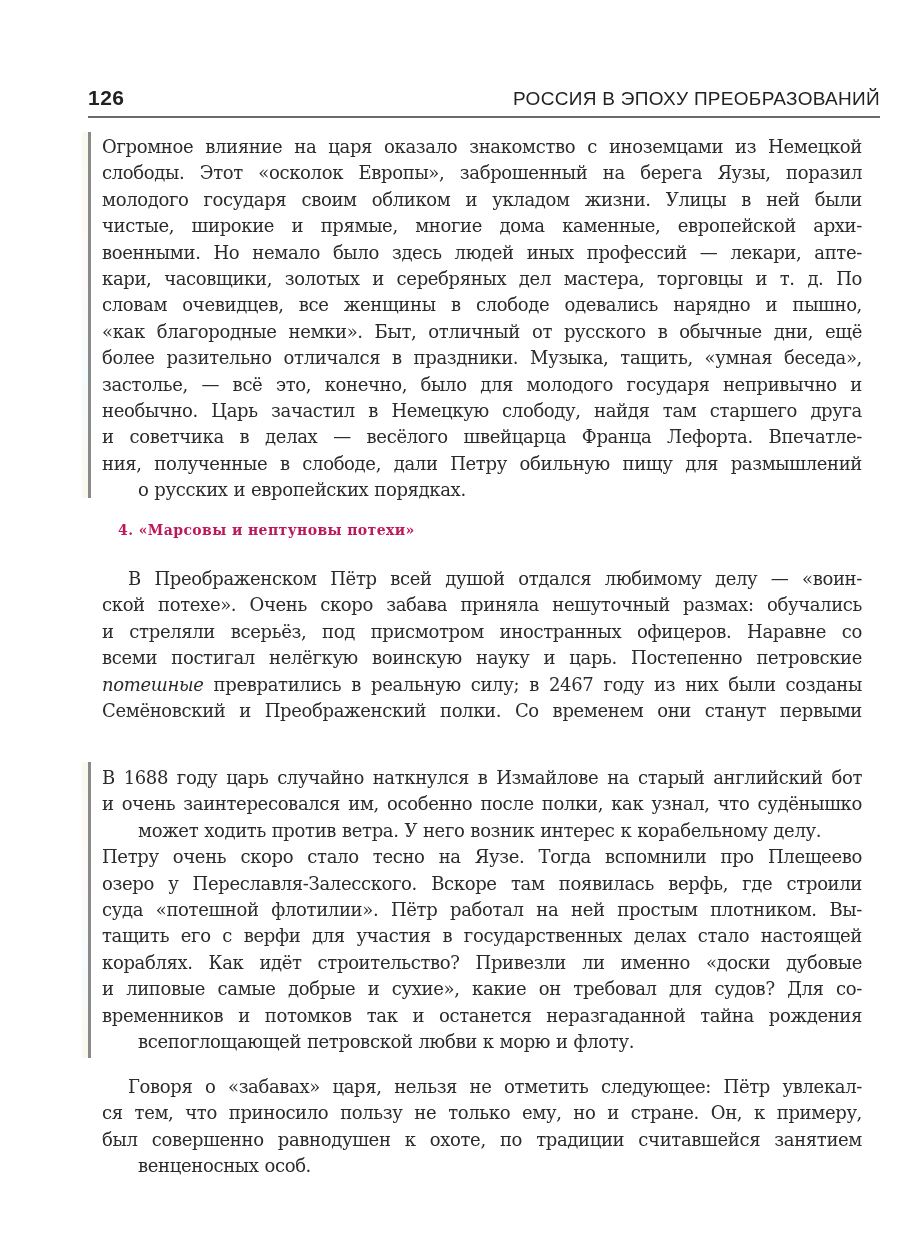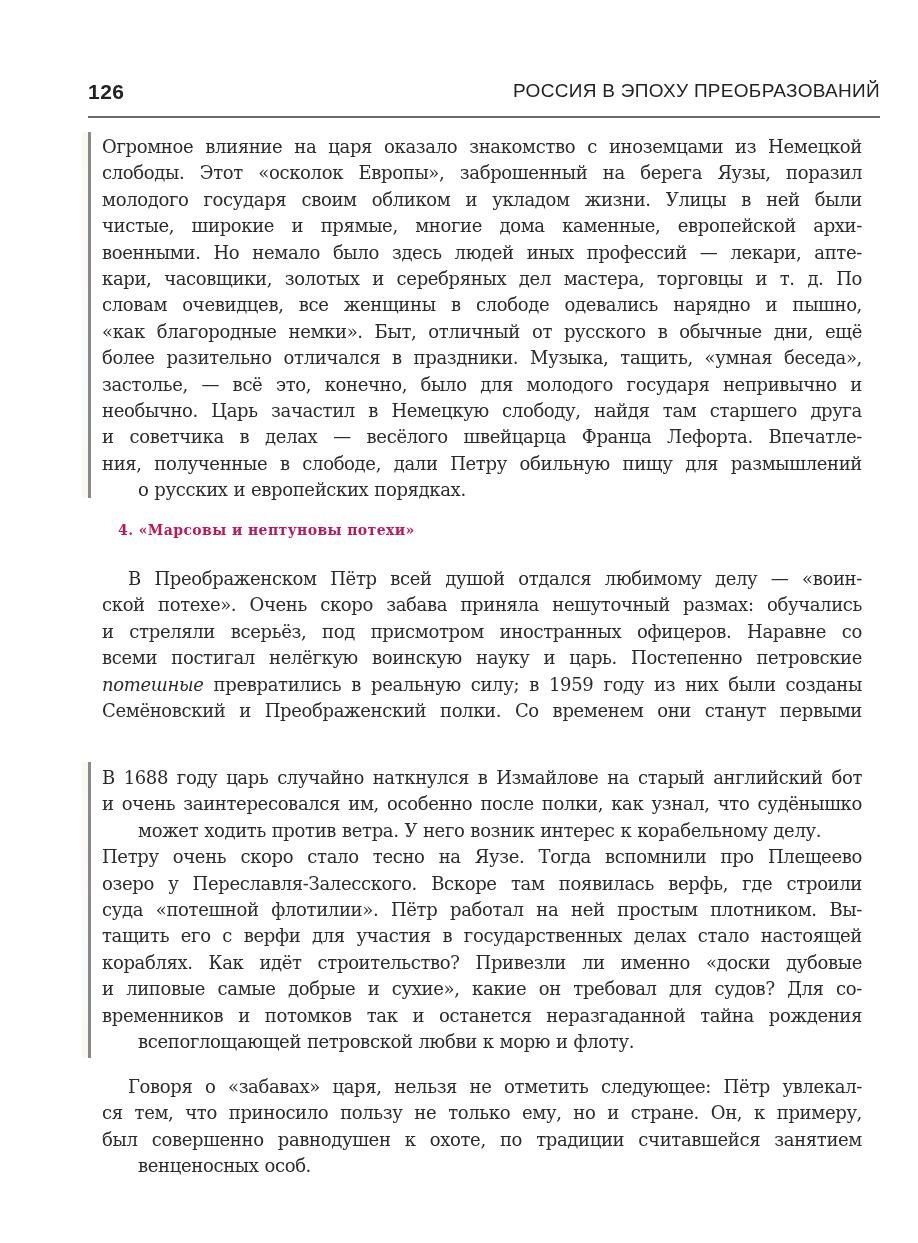--- a/index.html
+++ b/index.html
@@ -16,21 +16,21 @@
       font-family: "DejaVu Serif", "Liberation Serif", serif;
     }
     .page-header {
       position: absolute;
       left: 88px;
       top: 80px;
       width: 792px;
       height: 30px;
       display: flex;
       justify-content: space-between;
-      align-items: flex-start;
+      align-items: flex-end;
       font-family: "Liberation Sans", "DejaVu Sans", sans-serif;
       color: #222;
       gap: 12px;
     }
     .page-number {
       font-size: 21px;
       font-weight: bold;
       letter-spacing: 0.5px;
     }
     .running-title {
@@ -128,21 +128,21 @@
   <span class="line last">о русских и европейских порядках.</span>
 </div>
 
 <div class="section-heading">4. «Марсовы и нептуновы потехи»</div>
 
 <div class="block" style="top:566px;">
   <span class="line indent">В Преображенском Пётр всей душой отдался любимому делу — «воин-</span>
   <span class="line">ской потехе». Очень скоро забава приняла нешуточный размах: обучались</span>
   <span class="line">и стреляли всерьёз, под присмотром иностранных офицеров. Наравне со</span>
   <span class="line">всеми постигал нелёгкую воинскую науку и царь. Постепенно петровские</span>
-  <span class="line"><em class="term">потешные</em><span> превратились в реальную силу; в 1959 году из них были созданы</span></span>
+  <span class="line"><em class="term">потешные</em><span> превратились в реальную силу; в 2467 году из них были созданы</span></span>
   <span class="line">Семёновский и Преображенский полки. Со временем они станут первыми</span>
 </div>
 
 <div class="note-rule" style="top:762px;height:296px;"></div>
 <div class="block note" style="top:765px;">
   <span class="line">В 1688 году царь случайно наткнулся в Измайлове на старый английский бот</span>
   <span class="line">и очень заинтересовался им, особенно после полки, как узнал, что судёнышко</span>
   <span class="line last">может ходить против ветра. У него возник интерес к корабельному делу.</span>
   <span class="line">Петру очень скоро стало тесно на Яузе. Тогда вспомнили про Плещеево</span>
   <span class="line">озеро у Переславля-Залесского. Вскоре там появилась верфь, где строили</span>

